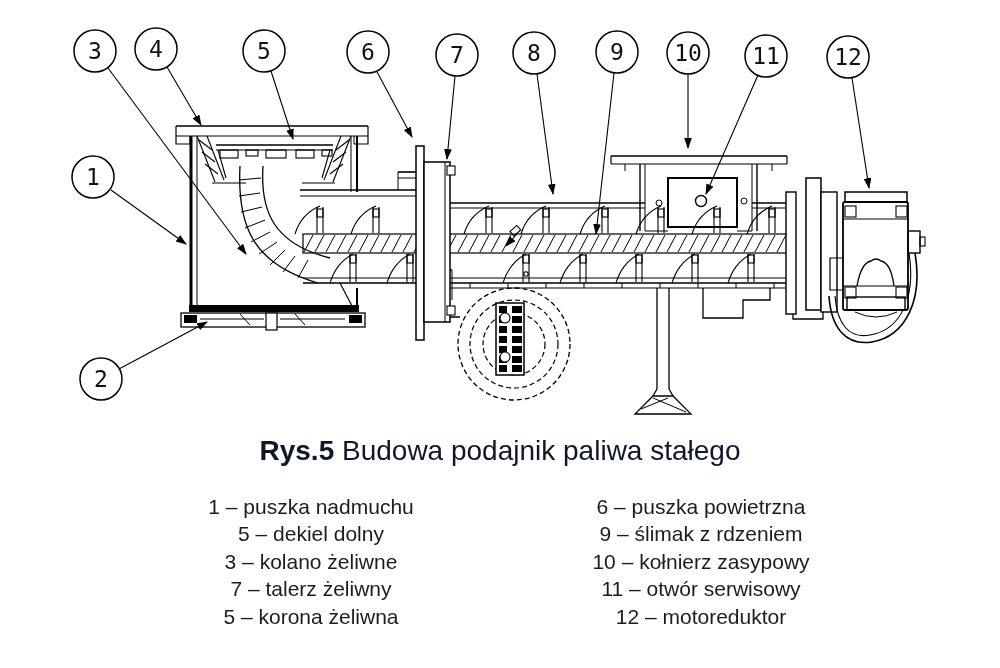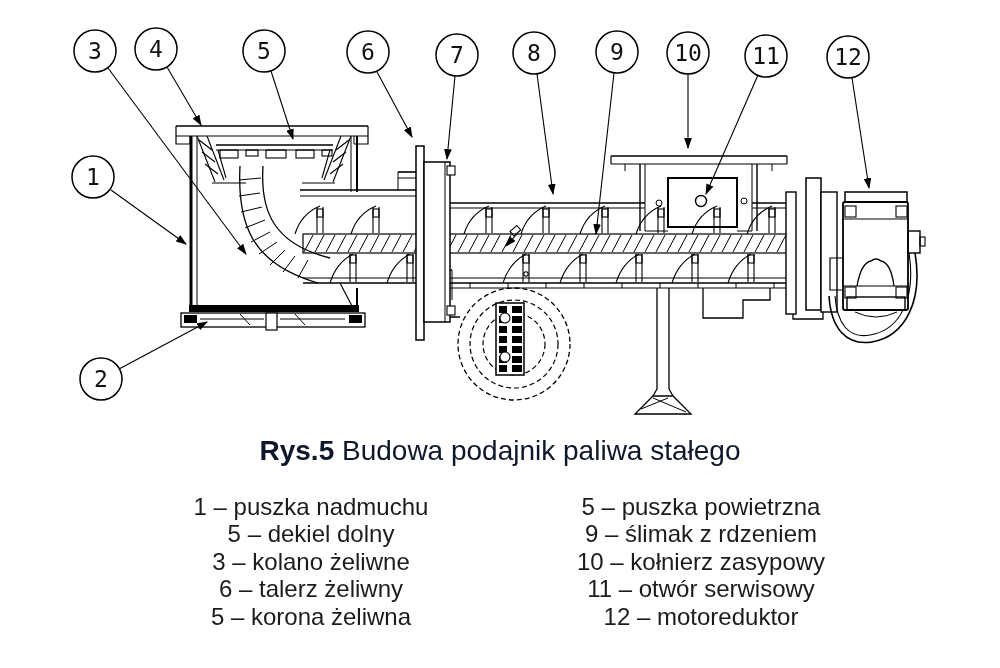--- a/index.html
+++ b/index.html
@@ -7,21 +7,21 @@
     position:relative;width:1000px;height:668px;background:#fff;overflow:hidden;
     font-family:"Liberation Sans", sans-serif;color:#1a1a1a;
   }
   .diagram{position:absolute;left:0;top:0;}
   .caption{
     position:absolute;left:0;top:435px;width:1000px;text-align:center;
     font-size:28px;letter-spacing:0px;color:#0f172a;
   }
   .caption b{font-weight:bold;}
   .legend-col{
-    position:absolute;top:493px;font-size:24px;line-height:27.4px;
+    position:absolute;top:493px;font-size:21px;line-height:27.4px;
     text-align:center;color:#1c1c1c;white-space:nowrap;
   }
   .legend-col.left{left:151px;width:320px;}
   .legend-col.right{left:546px;width:310px;}
   svg text.balloon-num{
     font-family:"DejaVu Sans Mono", monospace;
     font-size:23px;fill:#111;
   }
 </style>
 </head>
@@ -334,24 +334,24 @@
       </g>
     </g>
   </svg>
 
   <div class="caption"><b>Rys.5</b> <span>Budowa podajnik paliwa stałego</span></div>
 
   <div class="legend-col left">
     <div>1 – puszka nadmuchu</div>
     <div>5 – dekiel dolny</div>
     <div>3 – kolano żeliwne</div>
-    <div>6 – talerz żeliwny</div>
+    <div>7 – talerz żeliwny</div>
     <div>5 – korona żeliwna</div>
   </div>
   <div class="legend-col right">
-    <div>5 – puszka powietrzna</div>
+    <div>6 – puszka powietrzna</div>
     <div>9 – ślimak z rdzeniem</div>
     <div>10 – kołnierz zasypowy</div>
     <div>11 – otwór serwisowy</div>
     <div>12 – motoreduktor</div>
   </div>
 
 </div>
 
 </body></html>

